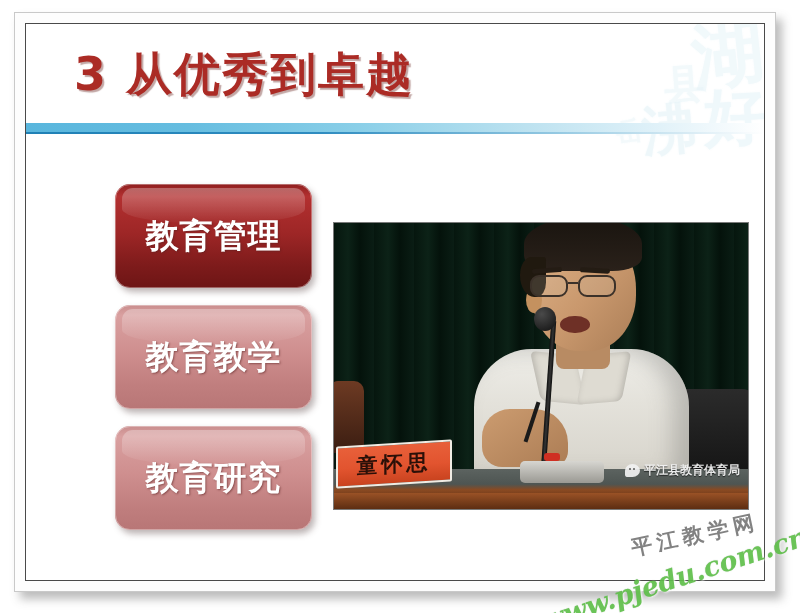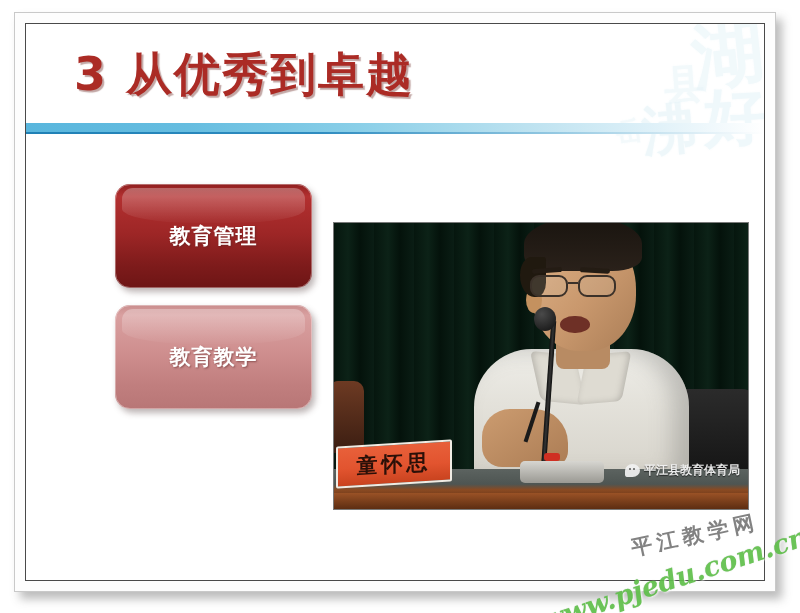--- a/index.html
+++ b/index.html
@@ -121,21 +121,21 @@
     height: 104px;
     margin-bottom: 17px;
     border-radius: 15px;
     display: flex;
     align-items: center;
     justify-content: center;
     box-shadow: 3px 4px 6px rgba(90,70,70,0.40);
   }
   .pill .pill-label {
     font-family: "DejaVu Sans", "Liberation Sans", sans-serif;
-    font-size: 21px;
+    font-size: 33px;
     font-weight: 700;
     color: #ffffff;
     letter-spacing: 1px;
     text-shadow: 1px 1px 2px rgba(90,35,35,0.55);
     white-space: nowrap;
     z-index: 3;
   }
   
   .pill::after {
     content: "";
@@ -466,20 +466,23 @@
         <div class="title-rule"></div>
         <div class="title-rule-line"></div>
       </div>
 
       <div class="btn-stack">
         <div class="pill pill-dark">
           <span class="pill-label">教育管理</span>
         </div>
         <div class="pill pill-light">
           <span class="pill-label">教育教学</span>
+        </div>
+        <div class="pill pill-light">
+          <span class="pill-label">教育研究</span>
         </div>
       </div>
 
       <div class="photo">
         <div class="curtain"></div>
         <div class="curtain-sheen"></div>
         <div class="chair"></div>
         <div class="chair-left"></div>
 
         <div class="person">

